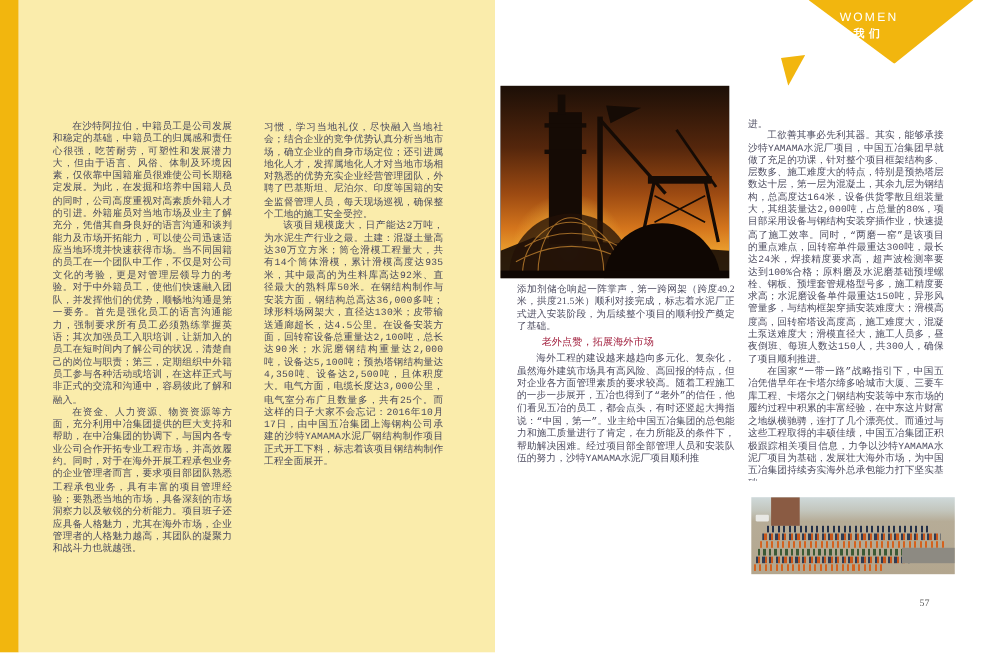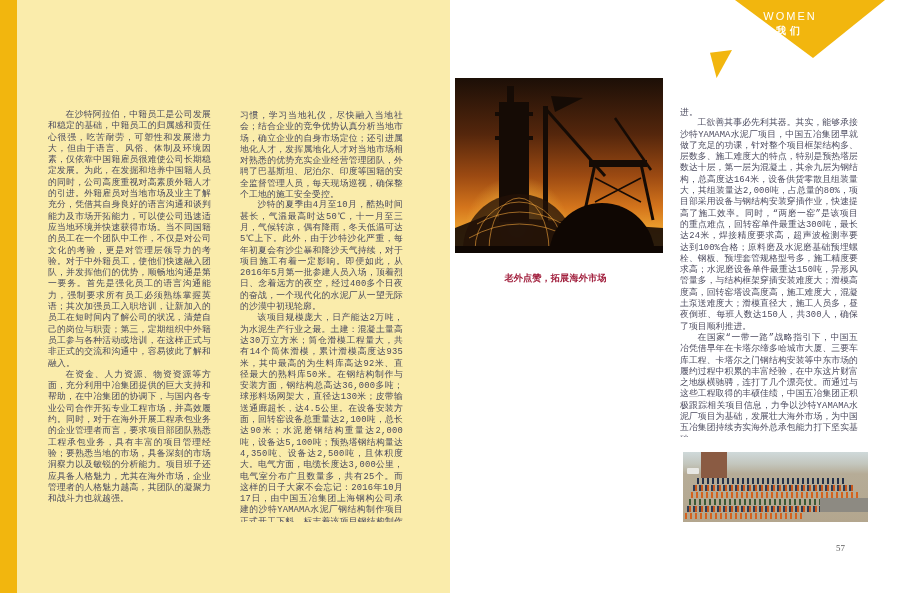--- a/index.html
+++ b/index.html
@@ -25,21 +25,21 @@
   
   .col{position:absolute;text-align:justify;color:#4a4a5e;overflow:hidden;}
   .colL{font-size:8.8px;line-height:11.3px;letter-spacing:.2px;}
   .colR{font-size:8.8px;line-height:11.3px;letter-spacing:.1px;color:#4d4c60;}
   .colL1{left:48px;top:110px;width:163px;height:412px;}
   .colL2{left:240px;top:110px;width:163px;height:412px;}
   .colR1{left:470px;top:257px;width:198px;height:288px;}
   .colR2{left:680px;top:107px;width:178px;height:330px;}
   p{margin:0;}
   .ind{text-indent:2em;font-family:Liberation Mono, monospace;}
-  .hd{margin:16px;font-size:9.2px;line-height:11.3px;font-weight:bold;color:#A2203E;text-indent:2em;}
+  .hd{margin:4px;font-size:9.2px;line-height:11.3px;font-weight:normal;color:#A2203E;text-indent:2em;}
   .pagenum{position:absolute;left:836px;top:543px;font-size:9px;color:#5a5a5a;}
 
   
   .photo-top{position:absolute;left:455px;top:78px;width:208px;height:175px;overflow:hidden;background:#1c0f07;}
   
   .photo-bottom{position:absolute;left:683px;top:452px;width:185px;height:70px;overflow:hidden;
                 background:linear-gradient(180deg,#cfd9da 0,#c3c6bd 12px,#b6ac97 22px,#b3a68e 100%);}
   .pb-tower{position:absolute;left:18px;top:0;width:26px;height:26px;background:#8a5b43;}
   .pb-van{position:absolute;left:4px;top:16px;width:12px;height:6px;background:#e8e8e4;border-radius:1px;}
   .pb-slab{position:absolute;right:0;top:46px;width:48px;height:14px;background:#8d8a82;}
@@ -59,21 +59,20 @@
   <div class="right-page"></div>
 
   <div class="col colL colL1">
     <p class="ind">在沙特阿拉伯，中籍员工是公司发展和稳定的基础，中籍员工的归属感和责任心很强，吃苦耐劳，可塑性和发展潜力大，但由于语言、风俗、体制及环境因素，仅依靠中国籍雇员很难使公司长期稳定发展。为此，在发掘和培养中国籍人员的同时，公司高度重视对高素质外籍人才的引进。外籍雇员对当地市场及业主了解充分，凭借其自身良好的语言沟通和谈判能力及市场开拓能力，可以使公司迅速适应当地环境并快速获得市场。当不同国籍的员工在一个团队中工作，不仅是对公司文化的考验，更是对管理层领导力的考验。对于中外籍员工，使他们快速融入团队，并发挥他们的优势，顺畅地沟通是第一要务。首先是强化员工的语言沟通能力，强制要求所有员工必须熟练掌握英语；其次加强员工入职培训，让新加入的员工在短时间内了解公司的状况，清楚自己的岗位与职责；第三，定期组织中外籍员工参与各种活动或培训，在这样正式与非正式的交流和沟通中，容易彼此了解和融入。</p>
     <p class="ind">在资金、人力资源、物资资源等方面，充分利用中冶集团提供的巨大支持和帮助，在中冶集团的协调下，与国内各专业公司合作开拓专业工程市场，并高效履约。同时，对于在海外开展工程承包业务的企业管理者而言，要求项目部团队熟悉工程承包业务，具有丰富的项目管理经验；要熟悉当地的市场，具备深刻的市场洞察力以及敏锐的分析能力。项目班子还应具备人格魅力，尤其在海外市场，企业管理者的人格魅力越高，其团队的凝聚力和战斗力也就越强。</p>
 
   </div>
 
   <div class="col colL colL2">
     <p>习惯，学习当地礼仪，尽快融入当地社会；结合企业的竞争优势认真分析当地市场，确立企业的自身市场定位；还引进属地化人才，发挥属地化人才对当地市场相对熟悉的优势充实企业经营管理团队，外聘了巴基斯坦、尼泊尔、印度等国籍的安全监督管理人员，每天现场巡视，确保整个工地的施工安全受控。</p>
-    <p class="ind">沙特的夏季由4月至10月，酷热时间甚长，气温最高时达50℃，十一月至三月，气候转凉，偶有降雨，冬天低温可达5℃上下。此外，由于沙特沙化严重，每年初夏会有沙尘暴和降沙天气持续，对于项目施工有着一定影响。即便如此，从2016年5月第一批参建人员入场，顶着烈日、念着远方的夜空，经过400多个日夜的奋战，一个现代化的水泥厂从一望无际的沙漠中初现轮廓。</p>
     <p class="ind">该项目规模庞大，日产能达2万吨，为水泥生产行业之最。土建：混凝土量高达30万立方米；筒仓滑模工程量大，共有14个筒体滑模，累计滑模高度达935米，其中最高的为生料库高达92米、直径最大的熟料库50米。在钢结构制作与安装方面，钢结构总高达36,000多吨；球形料场网架大，直径达130米；皮带输送通廊超长，达4.5公里。在设备安装方面，回转窑设备总重量达2,100吨，总长达90米；水泥磨钢结构重量达2,000吨，设备达5,100吨；预热塔钢结构量达4,350吨、设备达2,500吨，且体积度大。电气方面，电缆长度达3,000公里，电气室分布广且数量多，共有25个。而这样的日子大家不会忘记：2016年10月17日，由中国五冶集团上海钢构公司承建的沙特YAMAMA水泥厂钢结构制作项目正式开工下料，标志着该项目钢结构制作工程全面展开。</p>
 
   </div>
 
   <div class="photo-top">
     <svg width="208" height="175" viewBox="0 0 208 175">
       <defs>
         <linearGradient id="sky" x1="0" y1="0" x2="0" y2="1">
           <stop offset="0" stop-color="#1c0f07"></stop>
           <stop offset="0.32" stop-color="#54260c"></stop>
@@ -107,21 +106,23 @@
       <g>
         <path d="M8,172 A56,56 0 0 1 120,172 Z" fill="#221106" opacity="0.78"></path>
         <path d="M20,172 A44,48 0 0 1 108,172 M34,172 A30,52 0 0 1 94,172 M14,160 Q64,132 116,160 M22,146 Q64,122 108,146" fill="none" stroke="#f2a43a" stroke-width="1" opacity="0.6"></path>
         <path d="M94,178 A53,53 0 0 1 200,178 Z" fill="#0f0703"></path>
         <rect x="0" y="168" width="208" height="7" fill="#0f0703"></rect>
       </g>
     </svg>
   </div>
 
   <div class="col colR colR1">
+    <p>添加剂储仓响起一阵掌声，第一跨网架（跨度49.2米，拱度21.5米）顺利对接完成，标志着水泥厂正式进入安装阶段，为后续整个项目的顺利投产奠定了基础。</p>
     <p class="hd">老外点赞，拓展海外市场</p>
+    <p class="ind">海外工程的建设越来越趋向多元化、复杂化，虽然海外建筑市场具有高风险、高回报的特点，但对企业各方面管理素质的要求较高。随着工程施工的一步一步展开，五冶也得到了“老外”的信任，他们看见五冶的员工，都会点头，有时还竖起大拇指说：“中国，第一”。业主给中国五冶集团的总包能力和施工质量进行了肯定，在力所能及的条件下，帮助解决困难。经过项目部全部管理人员和安装队伍的努力，沙特YAMAMA水泥厂项目顺利推</p>
   </div>
 
   <div class="col colR colR2">
     <p>进。</p>
     <p class="ind">工欲善其事必先利其器。其实，能够承接沙特YAMAMA水泥厂项目，中国五冶集团早就做了充足的功课，针对整个项目框架结构多、层数多、施工难度大的特点，特别是预热塔层数达十层，第一层为混凝土，其余九层为钢结构，总高度达164米，设备供货零散且组装量大，其组装量达2,000吨，占总量的80%，项目部采用设备与钢结构安装穿插作业，快速提高了施工效率。同时，“两磨一窑”是该项目的重点难点，回转窑单件最重达300吨，最长达24米，焊接精度要求高，超声波检测率要达到100%合格；原料磨及水泥磨基础预埋螺栓、钢板、预埋套管规格型号多，施工精度要求高；水泥磨设备单件最重达150吨，异形风管量多，与结构框架穿插安装难度大；滑模高度高，回转窑塔设高度高，施工难度大，混凝土泵送难度大；滑模直径大，施工人员多，昼夜倒班、每班人数达150人，共300人，确保了项目顺利推进。</p>
     <p class="ind">在国家“一带一路”战略指引下，中国五冶凭借早年在卡塔尔缔多哈城市大厦、三要车库工程、卡塔尔之门钢结构安装等中东市场的履约过程中积累的丰富经验，在中东这片财富之地纵横驰骋，连打了几个漂亮仗。而通过与这些工程取得的丰硕佳绩，中国五冶集团正积极跟踪相关项目信息，力争以沙特YAMAMA水泥厂项目为基础，发展壮大海外市场，为中国五冶集团持续夯实海外总承包能力打下坚实基础。</p>
 
   </div>
 
   <div class="photo-bottom">

